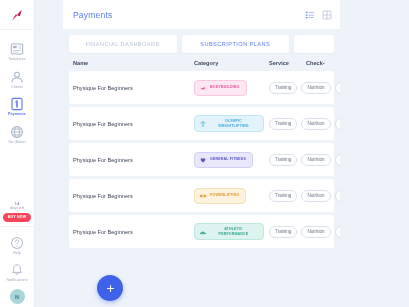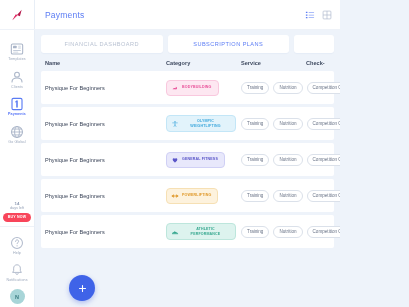--- a/index.html
+++ b/index.html
@@ -2,21 +2,21 @@
 <html><head>
 <meta charset="utf-8">
 <style>
   * { box-sizing: border-box; margin: 0; padding: 0; }
   html, body {
     width: 409px; height: 307px;
     overflow: hidden;
     font-family: "Liberation Sans", sans-serif;
     background: #eef3fa;
   }
-  #app { position: relative; width: 340px; height: 307px; display: flex; }
+  #app { position: relative; width: 340px; height: 307px; display: flex; gap: 28px; }
 
   
   .sidebar {
     width: 35px; height: 307px;
     background: #ffffff;
     border-right: 1px solid #e8eef6;
     display: flex; flex-direction: column; align-items: center;
     flex: 0 0 35px;
   }
   .logo-wrap {

